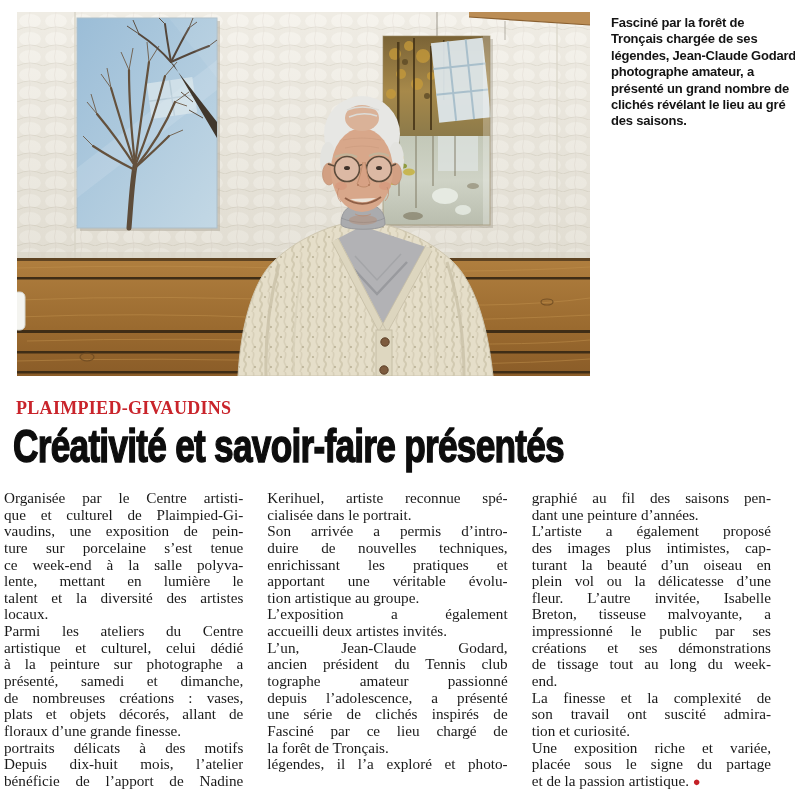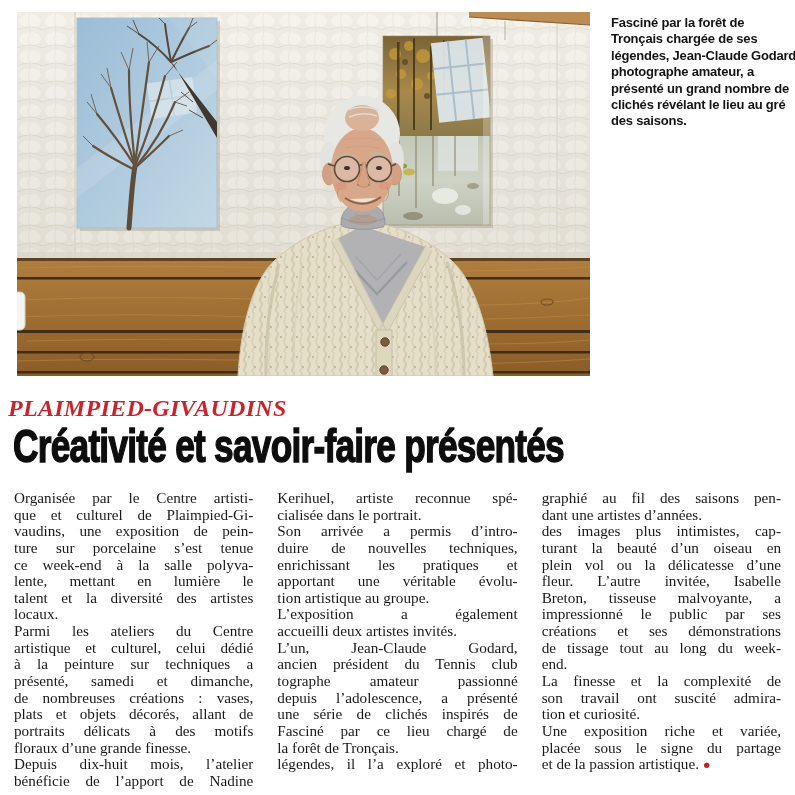--- a/index.html
+++ b/index.html
@@ -10,32 +10,32 @@
   .photo{position:absolute;left:17px;top:12px;width:573px;height:364px;margin:0;padding:0;}
   .photo svg{display:block;width:573px;height:364px;}
 
   
   .caption{position:absolute;left:611px;top:15px;width:184px;
            font-family:"Liberation Sans",sans-serif;font-weight:bold;
            font-size:13px;line-height:16.4px;color:#141414;letter-spacing:-0.2px;}
   .cap-line{white-space:nowrap;}
 
   
-  .kicker{position:absolute;left:8px;top:395px;
+  .kicker{position:absolute;left:16px;top:395px;
           font-family:"Liberation Serif",serif;font-weight:bold;
-          font-size:24px;line-height:26px;color:var(--red,#c9242b);
-          letter-spacing:0.3px;white-space:nowrap;font-style:italic;}
+          font-size:18px;line-height:26px;color:var(--red,#c9242b);
+          letter-spacing:0.3px;white-space:nowrap;}
   .headline{position:absolute;left:13px;top:421px;margin:0;
             font-family:"Liberation Sans",sans-serif;font-weight:700;
             font-size:47px;line-height:50px;color:#0d0d0d;letter-spacing:-1px;
             -webkit-text-stroke:1.4px #0d0d0d;
             transform:scaleX(0.75);transform-origin:0 0;white-space:nowrap;}
 
   
-  .columns{position:absolute;left:14px;top:490px;width:767px;height:300px;display:flex;}
+  .columns{position:absolute;left:4px;top:490px;width:767px;height:300px;display:flex;}
   .col{width:244px;height:300px;overflow:hidden;}
   .col.c2{margin-left:24px;width:245px;}
   .col.c3{margin-left:24px;}
   .bline{font-size:15.2px;line-height:16.65px;height:16.65px;overflow:hidden;
          text-align:justify;text-align-last:justify;text-justify:inter-word;color:#191919;}
   .bline.pend{text-align-last:auto;}
   .enddot{color:var(--red,#c42127);font-size:13px;}
 </style>
 </head>
 <body>
@@ -282,26 +282,26 @@
         <div class="bline">Organisée par le Centre artisti-</div>
         <div class="bline">que et culturel de Plaimpied-Gi-</div>
         <div class="bline">vaudins, une exposition de pein-</div>
         <div class="bline">ture sur porcelaine s’est tenue</div>
         <div class="bline">ce week-end à la salle polyva-</div>
         <div class="bline">lente, mettant en lumière le</div>
         <div class="bline">talent et la diversité des artistes</div>
         <div class="bline pend">locaux.</div>
         <div class="bline">Parmi les ateliers du Centre</div>
         <div class="bline">artistique et culturel, celui dédié</div>
-        <div class="bline">à la peinture sur techniques a</div>
+        <div class="bline">à la peinture sur photographe a</div>
         <div class="bline">présenté, samedi et dimanche,</div>
         <div class="bline">de nombreuses créations : vases,</div>
         <div class="bline">plats et objets décorés, allant de</div>
+        <div class="bline pend">floraux d’une grande finesse.</div>
         <div class="bline">portraits délicats à des motifs</div>
-        <div class="bline pend">floraux d’une grande finesse.</div>
         <div class="bline">Depuis dix-huit mois, l’atelier</div>
         <div class="bline">bénéficie de l’apport de Nadine</div>
       </div>
     <div class="col c2">
         <div class="bline">Kerihuel, artiste reconnue spé-</div>
         <div class="bline pend">cialisée dans le portrait.</div>
         <div class="bline">Son arrivée a permis d’intro-</div>
         <div class="bline">duire de nouvelles techniques,</div>
         <div class="bline">enrichissant les pratiques et</div>
         <div class="bline">apportant une véritable évolu-</div>
@@ -312,21 +312,22 @@
         <div class="bline">ancien président du Tennis club</div>
         <div class="bline">tographe amateur passionné</div>
         <div class="bline">depuis l’adolescence, a présenté</div>
         <div class="bline">une série de clichés inspirés de</div>
         <div class="bline">Fasciné par ce lieu chargé de</div>
         <div class="bline pend">la forêt de Tronçais.</div>
         <div class="bline">légendes, il l’a exploré et photo-</div>
       </div>
     <div class="col c3">
         <div class="bline">graphié au fil des saisons pen-</div>
-        <div class="bline pend">dant une artistes d’années.</div>
+        <div class="bline pend">dant une peinture d’années.</div>
+        <div class="bline">L’artiste a également proposé</div>
         <div class="bline">des images plus intimistes, cap-</div>
         <div class="bline">turant la beauté d’un oiseau en</div>
         <div class="bline">plein vol ou la délicatesse d’une</div>
         <div class="bline">fleur. L’autre invitée, Isabelle</div>
         <div class="bline">Breton, tisseuse malvoyante, a</div>
         <div class="bline">impressionné le public par ses</div>
         <div class="bline">créations et ses démonstrations</div>
         <div class="bline">de tissage tout au long du week-</div>
         <div class="bline pend">end.</div>
         <div class="bline">La finesse et la complexité de</div>

